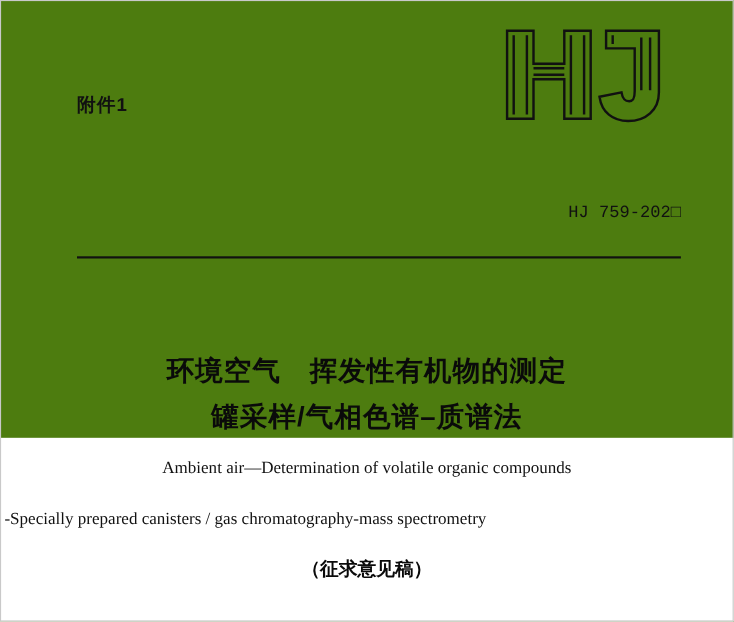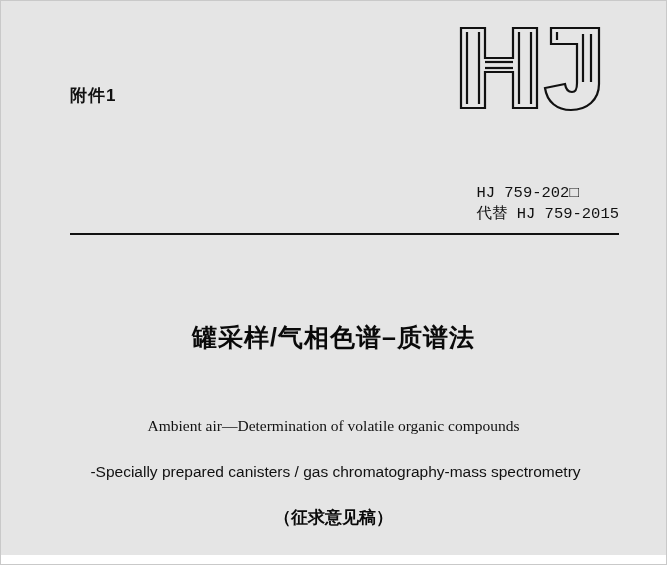--- a/index.html
+++ b/index.html
@@ -10,22 +10,22 @@
   body {
     width: 667px;
     height: 565px;
     overflow: hidden;
     font-family: "Liberation Serif", serif;
     color: #000000;
   }
   .page {
     position: relative;
     width: 667px;
-    height: 555px;
-    background: #e5e5e5;
+    height: 398px;
+    background: #4d7c0f;
     box-sizing: border-box;
     padding-left: 24px;
   }
   
   .scan-edge {
     position: absolute;
     left: 0; top: 0;
     width: 667px; height: 565px;
     border: 1px solid #c9c9c9;
     box-sizing: border-box;
@@ -103,22 +103,22 @@
     text-align: center;
     font-family: "Liberation Serif", serif;
     font-size: 15.5px;
     color: #111;
   }
   .en-subtitle {
     position: absolute;
     left: 4px;
     right: 0;
     top: 463px;
-    text-align: center;
-    font-family: Liberation Sans, sans-serif;
+    text-align: left;
+    font-family: Liberation Serif, serif;
     font-size: 15.5px;
     color: #111;
   }
   .draft-note {
     position: absolute;
     left: 0;
     right: 0;
     top: 506px;
     text-align: center;
     font-family: Liberation Sans, sans-serif;
@@ -154,26 +154,26 @@
         <path d="M102 10 L102 18"></path>
         <path d="M136 12 L136 60"></path>
         <path d="M128 12 L128 60"></path>
       </g>
     </svg>
   </div>
 
 
   <div class="std-numbers">
     <div>HJ 759-202□</div>
-    <div>代替 HJ  759-2015</div>
   </div>
 
   <div class="rule"></div>
 
   <div class="main-title">
+    <span>环境空气　挥发性有机物的测定</span>
     <span class="line2">罐采样/气相色谱–质谱法</span>
   </div>
 
   <div class="en-title">Ambient air—Determination of volatile organic compounds</div>
 
   <div class="en-subtitle">-Specially prepared canisters / gas chromatography-mass spectrometry</div>
 
   <div class="draft-note">（征求意见稿）</div>
 
 </div>

